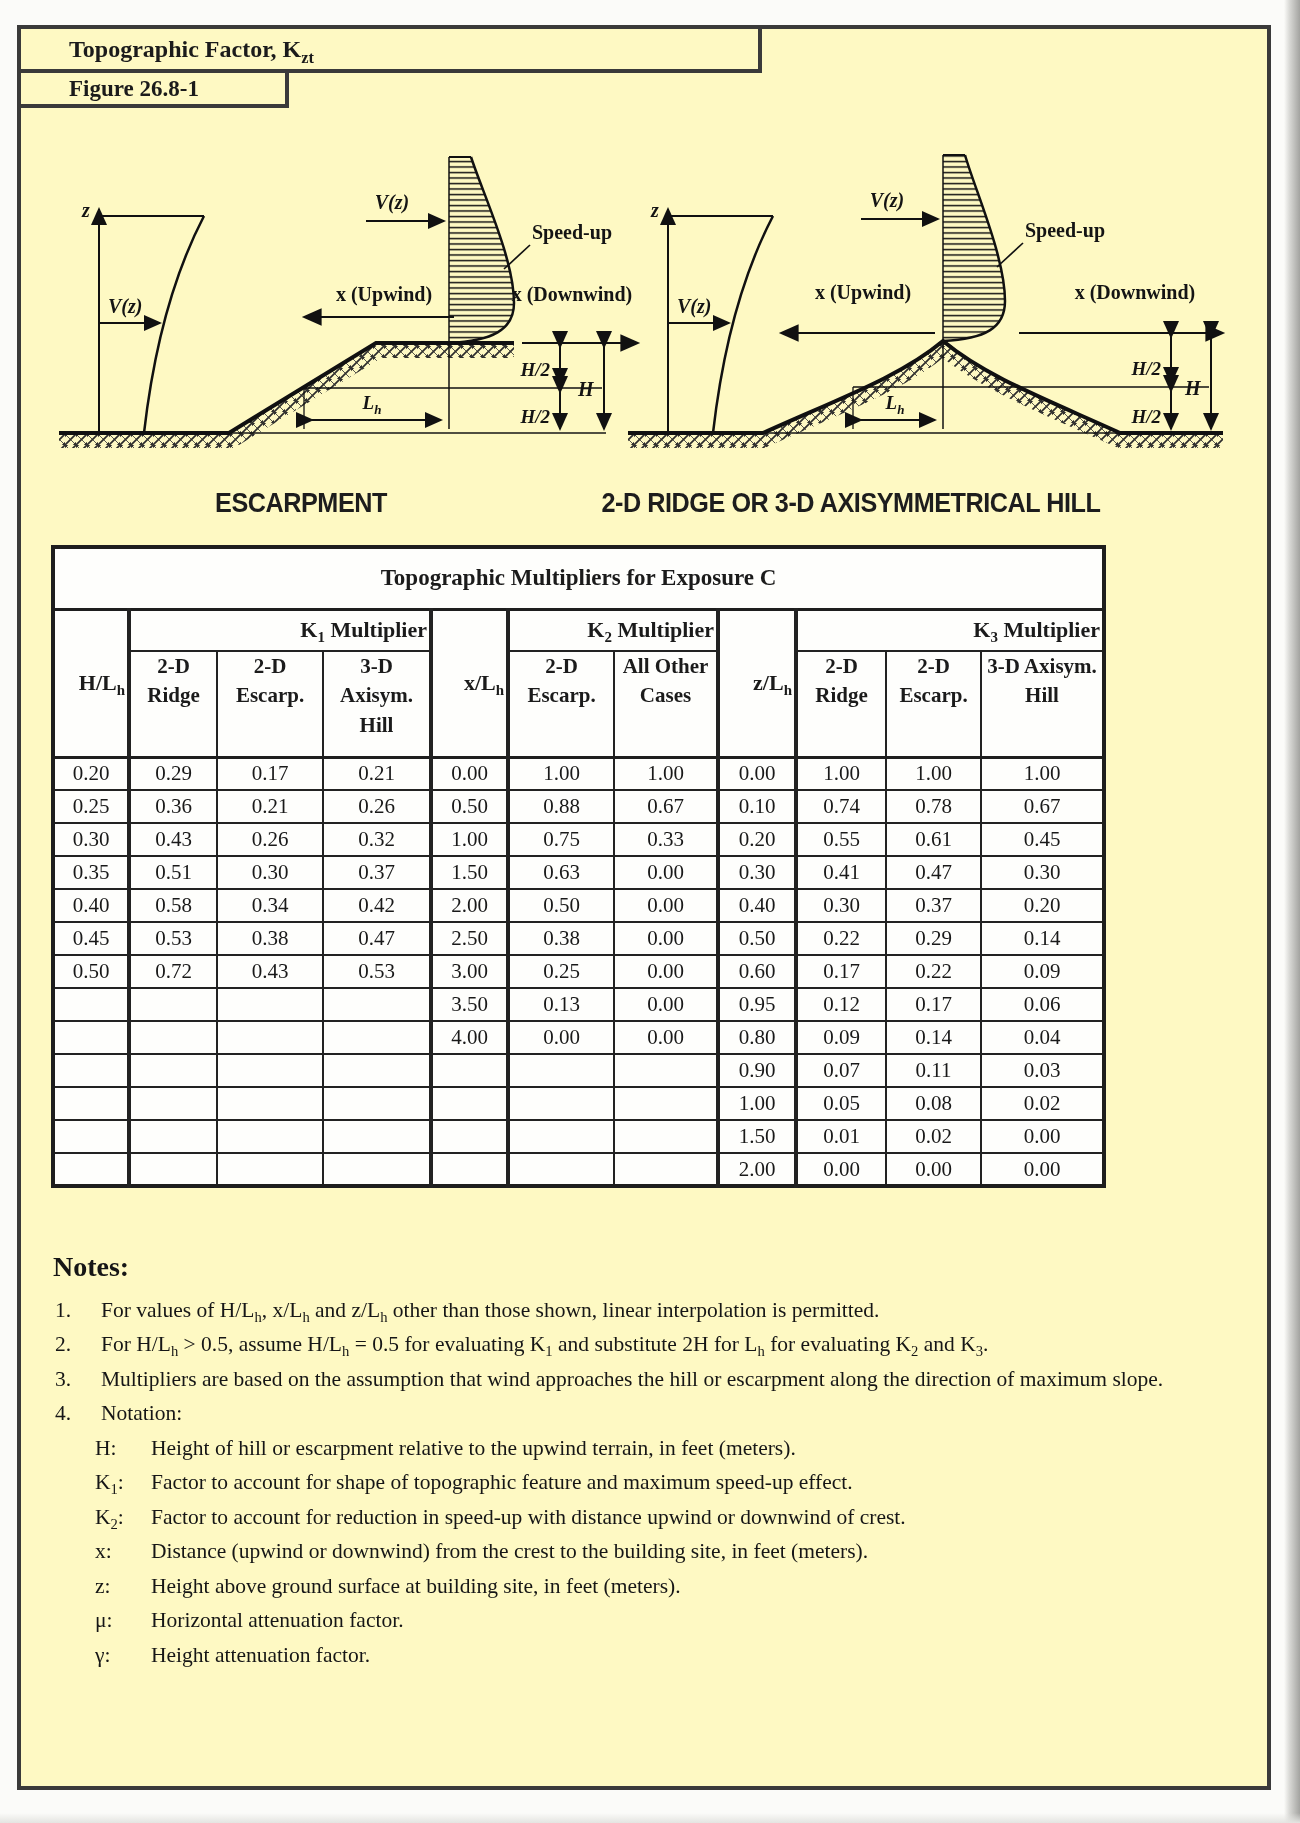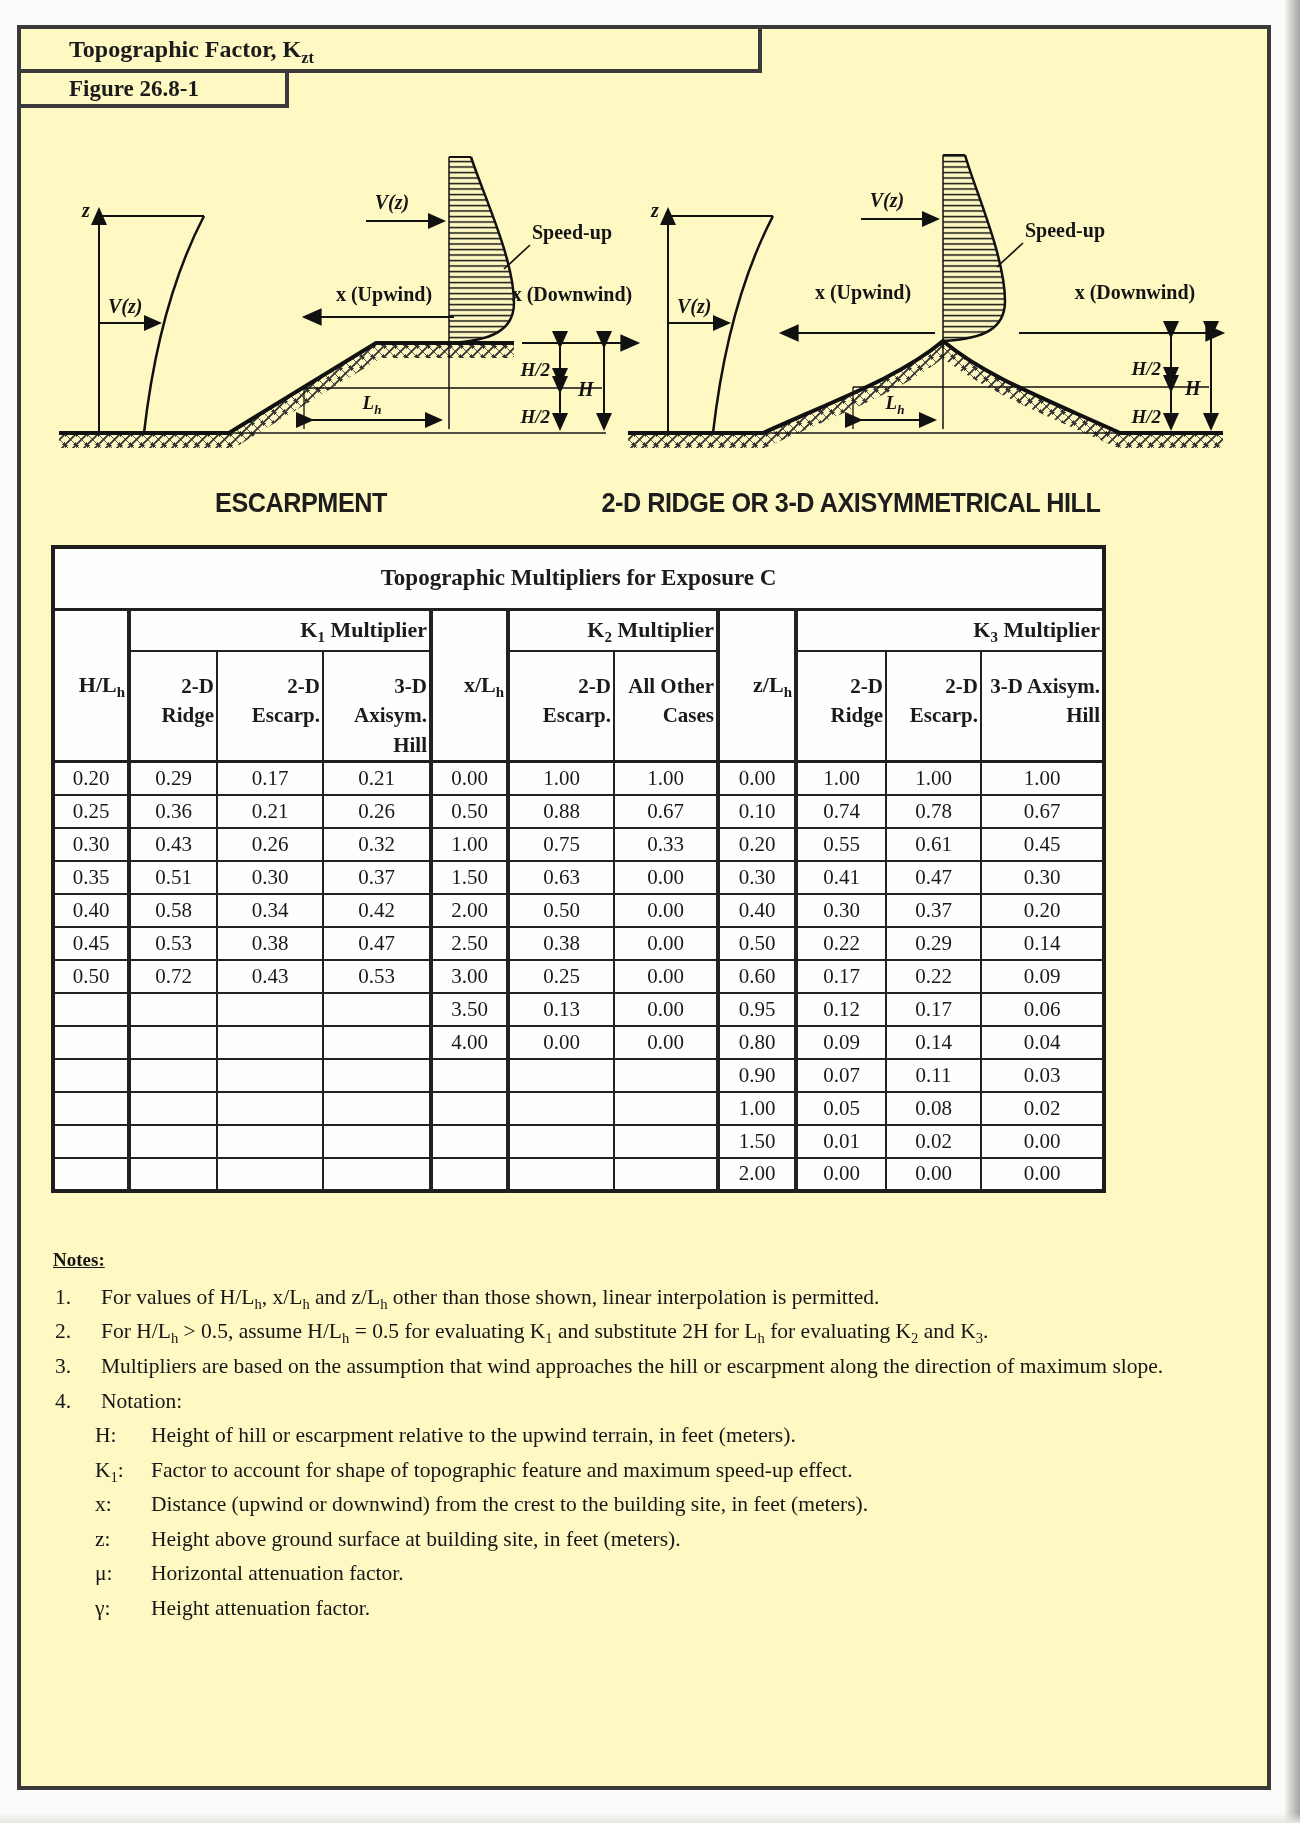--- a/index.html
+++ b/index.html
@@ -57,31 +57,31 @@
   }
   .mult th,.mult td{border:2px solid #222;padding:0 2px;box-sizing:border-box;}
   .mult .bL{border-left-width:4px;}
   .mult tr.title-row th{
     height:62px;font-size:23px;font-weight:bold;text-align:center;
     border-bottom:3px solid #1e1e1e;
   }
   .mult tr.group-row th{height:42px;font-size:22px;font-weight:bold;text-align:right;vertical-align:middle;}
   .mult tr.group-row th.spanner{vertical-align:middle;}
   .mult tr.col-row th{
-    height:106px;font-size:21px;font-weight:bold;text-align:right;
-    vertical-align:top;padding-top:20px;line-height:1.4;border-bottom:3px solid #1e1e1e;
+    height:106px;font-size:21px;font-weight:bold;text-align:center;
+    vertical-align:top;padding-top:0;line-height:1.4;border-bottom:3px solid #1e1e1e;
   }
   .mult th.rspan{vertical-align:middle;border-bottom:3px solid #1e1e1e;}
   .mult td{height:33px;text-align:center;font-size:21px;color:#191919;}
 
   .notes{
     position:absolute;left:28px;top:1218px;width:1165px;
     font-size:21.5px;color:#161616;line-height:1.42;
   }
-  .notes-heading{font-weight:bold;font-size:19px;margin:0 0 8px 4px;text-decoration:underline;}
+  .notes-heading{font-weight:bold;font-size:28px;margin:0 0 8px 4px;}
   .note-row{display:flex;margin:4px 0;}
   .note-num{flex:0 0 46px;padding-left:6px;}
   .note-text{flex:1;}
   .note-sub{display:flex;margin:4px 0;padding-left:46px;}
   .note-sym{flex:0 0 56px;}
   .note-subtext{flex:1;padding-left:32px;text-indent:-32px;}
 </style>
 </head>
 <body>
 
@@ -446,20 +446,24 @@
     <div class="notation">
         <div class="note-sub">
           <span class="note-sym">H:</span>
           <span class="note-subtext">Height of hill or escarpment relative to the upwind terrain, in feet (meters).</span>
         </div>
         <div class="note-sub">
           <span class="note-sym">K<sub>1</sub>:</span>
           <span class="note-subtext">Factor to account for shape of topographic feature and maximum speed-up effect.</span>
         </div>
         <div class="note-sub">
+          <span class="note-sym">K<sub>2</sub>:</span>
+          <span class="note-subtext">Factor to account for reduction in speed-up with distance upwind or downwind of crest.</span>
+        </div>
+        <div class="note-sub">
           <span class="note-sym">x:</span>
           <span class="note-subtext">Distance (upwind or downwind) from the crest to the building site, in feet (meters).</span>
         </div>
         <div class="note-sub">
           <span class="note-sym">z:</span>
           <span class="note-subtext">Height above ground surface at building site, in feet (meters).</span>
         </div>
         <div class="note-sub">
           <span class="note-sym">μ:</span>
           <span class="note-subtext">Horizontal attenuation factor.</span>

